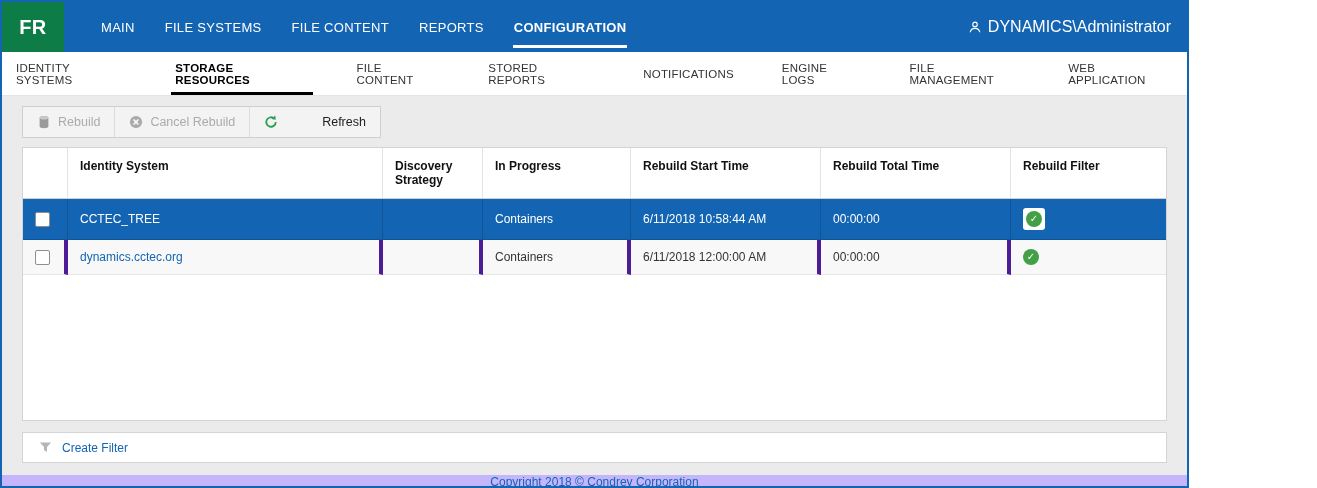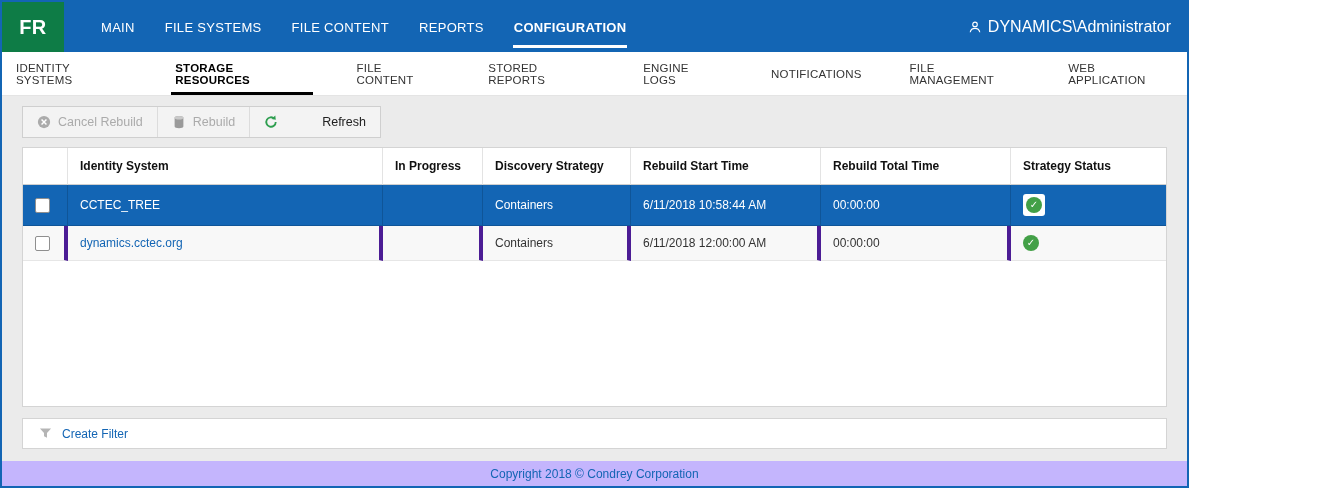--- a/index.html
+++ b/index.html
@@ -95,69 +95,69 @@
       </span>
       <span>DYNAMICS\Administrator</span>
     </div>
   </div>
 
   <div class="subnav">
     <div class="subnav-item">IDENTITY SYSTEMS</div>
     <div class="subnav-item active">STORAGE RESOURCES</div>
     <div class="subnav-item">FILE CONTENT</div>
     <div class="subnav-item">STORED REPORTS</div>
+    <div class="subnav-item">NOTIFICATIONS</div>
     <div class="subnav-item">ENGINE LOGS</div>
-    <div class="subnav-item">NOTIFICATIONS</div>
     <div class="subnav-item">FILE MANAGEMENT</div>
     <div class="subnav-item">WEB APPLICATION</div>
   </div>
 
   <div class="content">
 
     
     <div class="btn-group">
+      <button class="tbtn disabled">
+        <span class="ticon">
+          <svg width="14" height="14" viewBox="0 0 16 16">
+            <path fill="#9a9a9a" d="M3 3c0-1.1 2.2-2 5-2s5 .9 5 2v10c0 1.1-2.2 2-5 2s-5-.9-5-2z"></path>
+            <ellipse cx="8" cy="3" rx="5" ry="2" fill="#c9c9c9"></ellipse>
+          </svg>
+        </span>
+        <span>Rebuild</span>
+      </button>
       <button class="tbtn disabled">
         <span class="ticon">
           <svg width="14" height="14" viewBox="0 0 16 16">
             <circle cx="8" cy="8" r="7" fill="#ababab"></circle>
             <path d="M5.2 5.2l5.6 5.6M10.8 5.2l-5.6 5.6" stroke="#fff" stroke-width="1.7"></path>
           </svg>
         </span>
         <span>Cancel Rebuild</span>
-      </button>
-      <button class="tbtn disabled">
-        <span class="ticon">
-          <svg width="14" height="14" viewBox="0 0 16 16">
-            <path fill="#9a9a9a" d="M3 3c0-1.1 2.2-2 5-2s5 .9 5 2v10c0 1.1-2.2 2-5 2s-5-.9-5-2z"></path>
-            <ellipse cx="8" cy="3" rx="5" ry="2" fill="#c9c9c9"></ellipse>
-          </svg>
-        </span>
-        <span>Rebuild</span>
       </button>
       <button class="tbtn enabled">
         <span class="ticon">
           <svg width="14" height="14" viewBox="0 0 16 16">
             <path d="M13.4 8a5.4 5.4 0 1 1-1.6-3.83" fill="none" stroke="var(--refresh-green)" stroke-width="2.1"></path>
             <path d="M12.9 0.6 L13.5 5.4 L8.6 4.7 Z" fill="var(--refresh-green)"></path>
           </svg>
         </span>
         <span>Refresh</span>
       </button>
     </div>
 
     
     <div class="grid-table">
       <div class="trow">
         <div class="th"></div>
         <div class="th">Identity System</div>
+        <div class="th">Discovery Strategy</div>
         <div class="th">In Progress</div>
-        <div class="th">Discovery Strategy</div>
         <div class="th">Rebuild Start Time</div>
         <div class="th">Rebuild Total Time</div>
-        <div class="th">Strategy Status</div>
+        <div class="th">Rebuild Filter</div>
       </div>
 
       <div class="trow row-selected">
         <div class="td">
           <span class="checkbox"></span>
         </div>
         <div class="td">
           <span class="cell-link">CCTEC_TREE</span>
         </div>
         <div class="td"></div>

